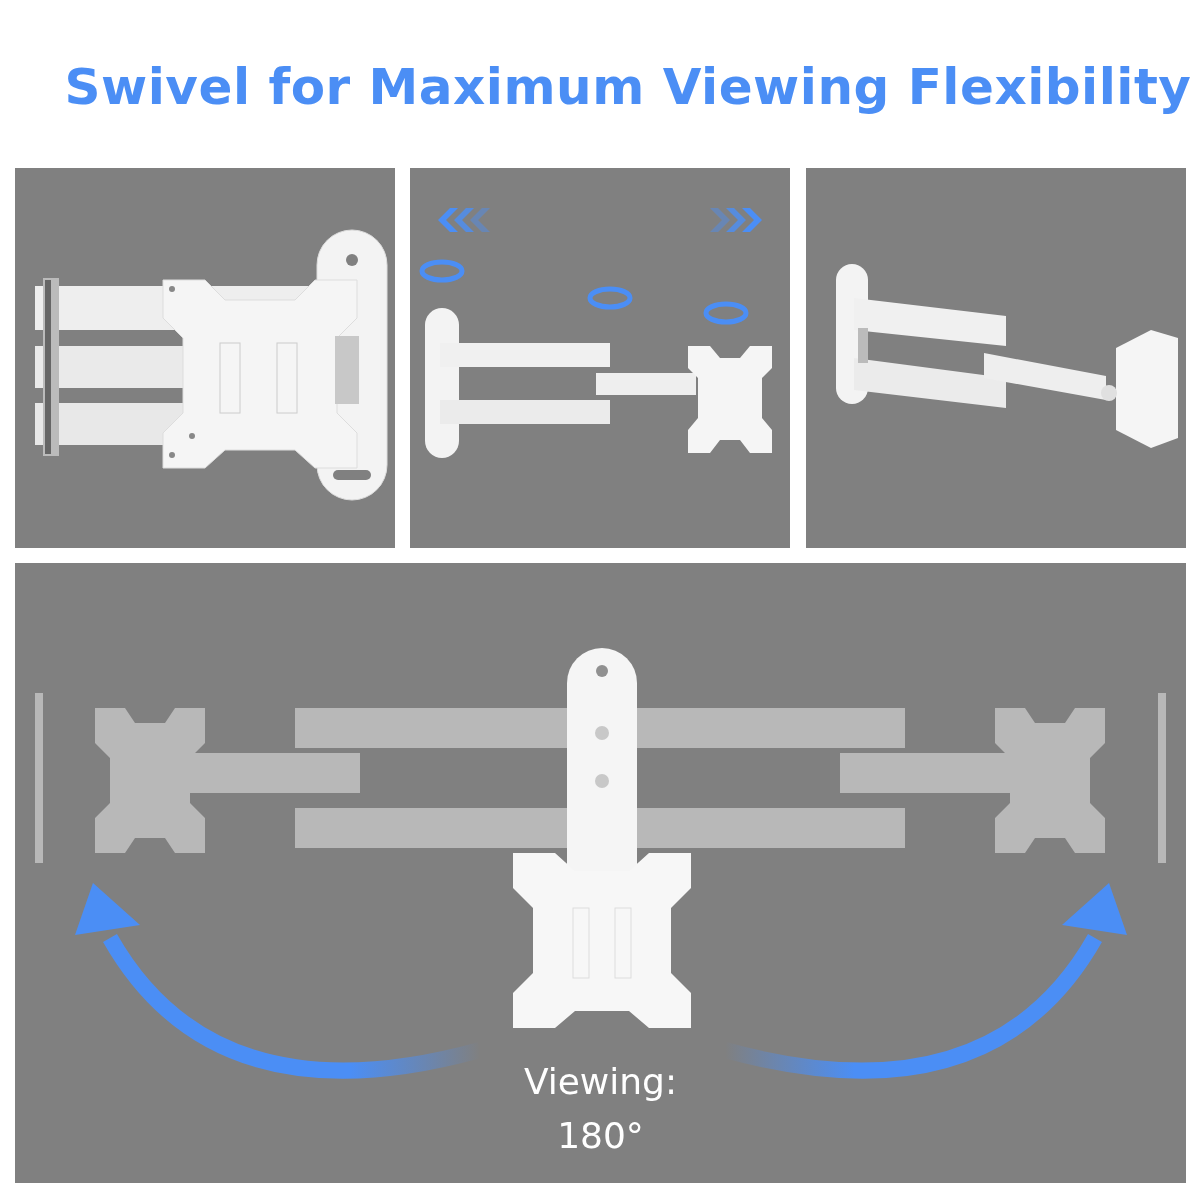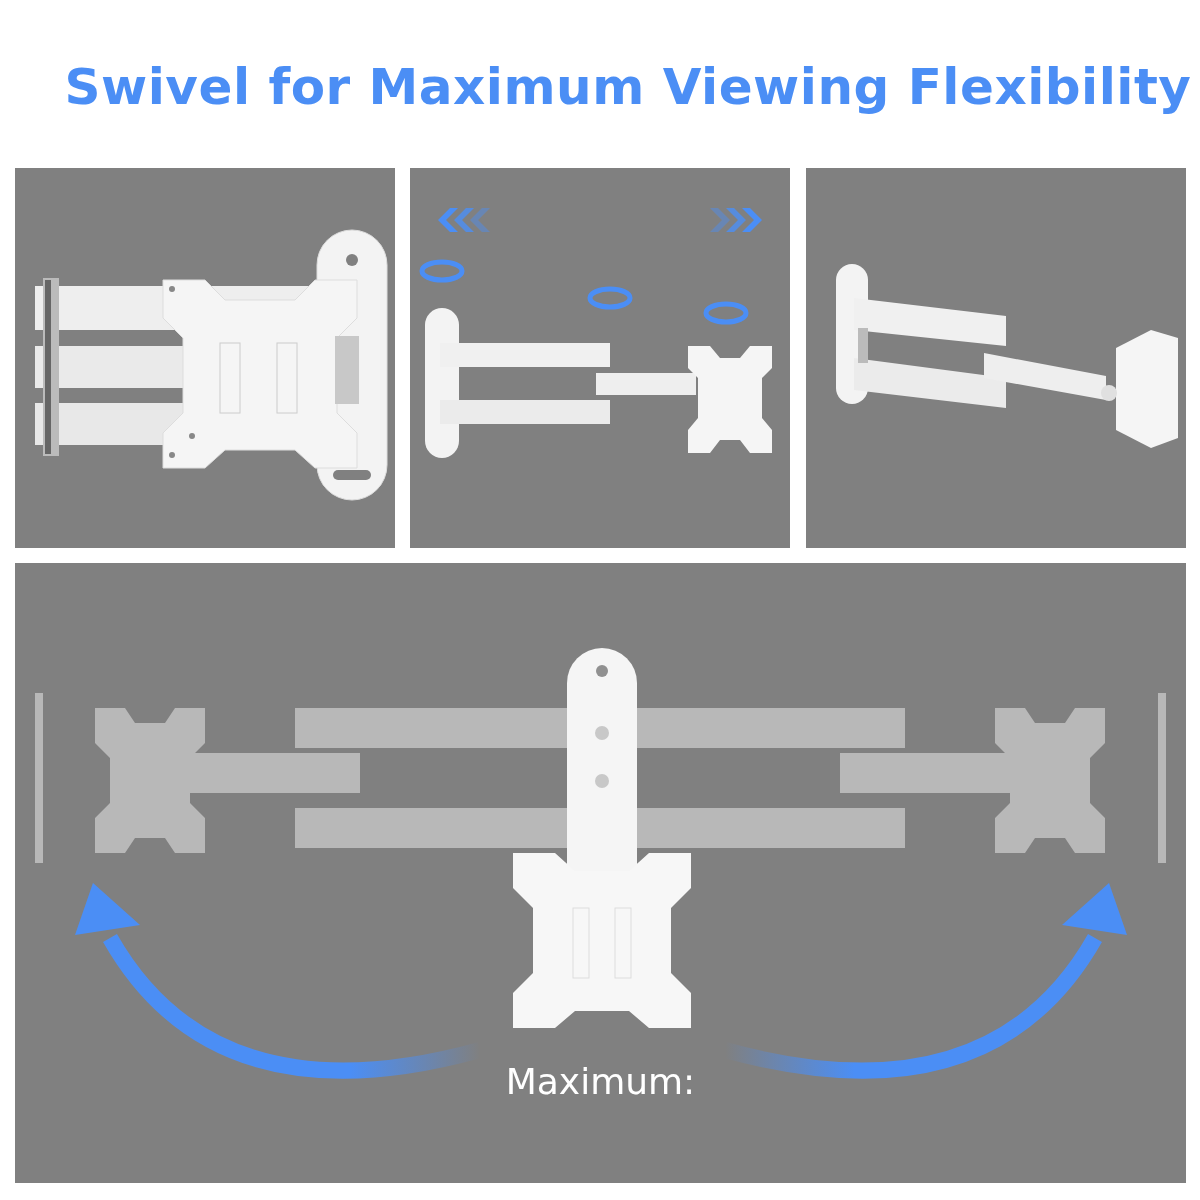--- a/index.html
+++ b/index.html
@@ -122,14 +122,15 @@
     </defs>
     <g>
       <path d="M465,487 Q200,560 95,375" fill="none" stroke="url(#gl)" stroke-width="16"></path>
       <polygon points="60,372 78,320 125,362" fill="#4b8ef5"></polygon>
     </g>
     <g>
       <path d="M710,487 Q975,560 1080,375" fill="none" stroke="url(#gr)" stroke-width="16"></path>
       <polygon points="1112,372 1094,320 1047,362" fill="#4b8ef5"></polygon>
     </g>
   </svg>
-  <div class="caption cap1">Maximum:</div>
+  <div class="caption cap1">Viewing:</div>
+  <div class="caption cap2">180°</div>
 </div>
 
 </body></html>

